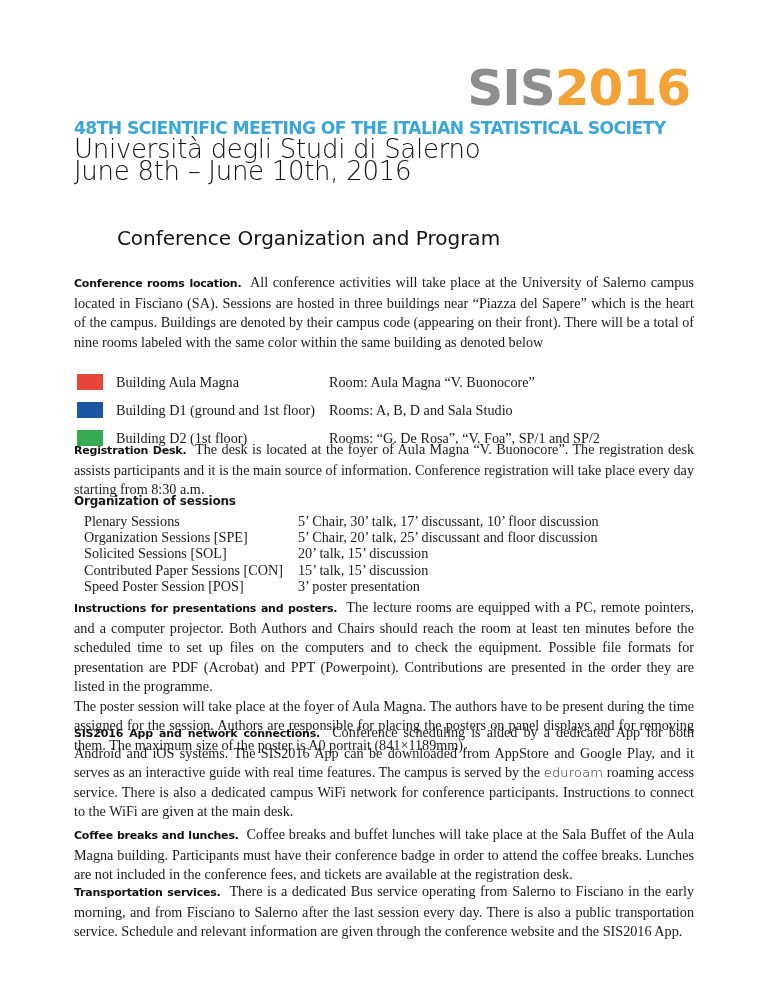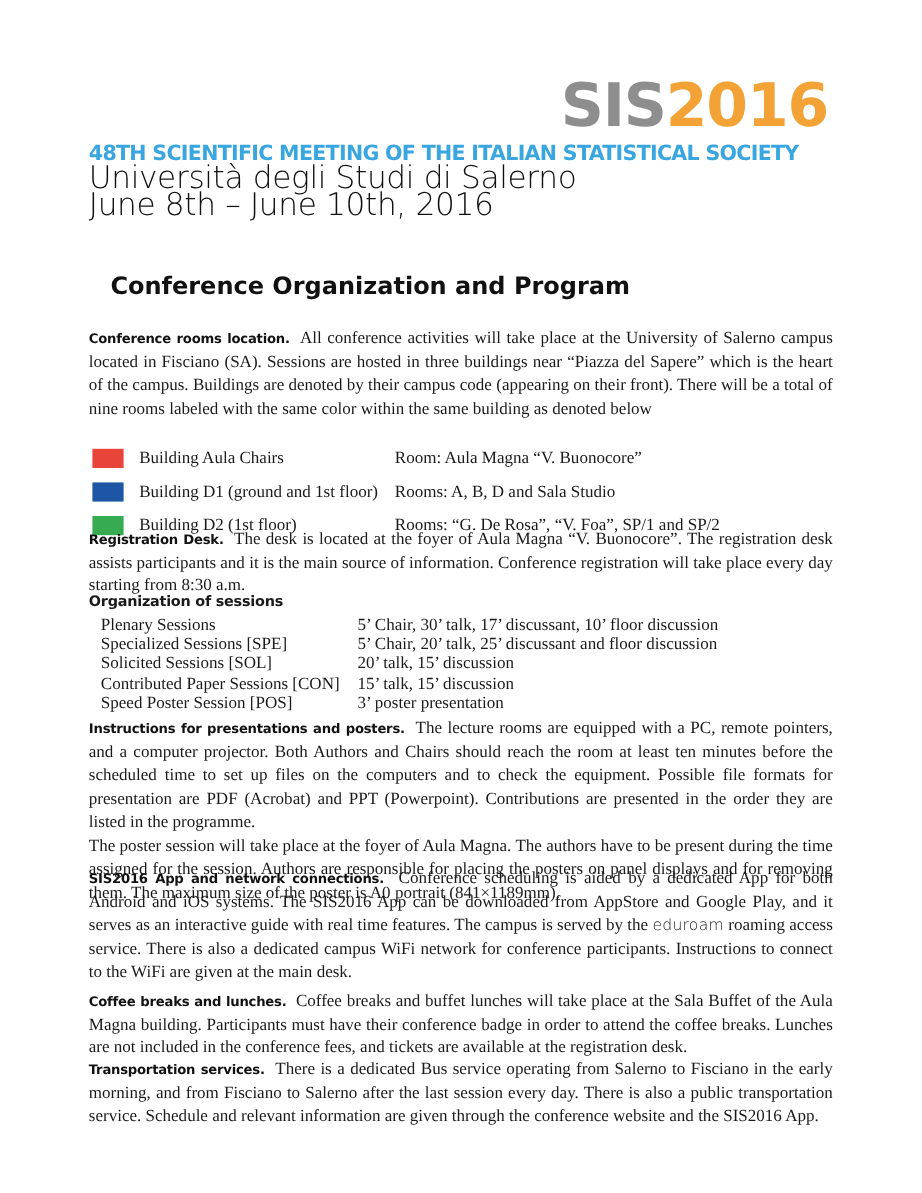--- a/index.html
+++ b/index.html
@@ -4,21 +4,21 @@
   <style>
     html, body { margin: 0; padding: 0; background: #ffffff; }
     body { width: 768px; height: 994px; position: relative; overflow: hidden; color: #1a1a1a; }
     .page { position: absolute; left: 0; top: 0; width: 768px; height: 994px; }
     .logo { position: absolute; right: 78px; top: 58px; font-family: "DejaVu Sans", sans-serif; font-weight: bold; font-size: 50px; letter-spacing: -1px; line-height: 60px; }
     .logo .sis { color: #8e8e8e; }
     .logo .yr { color: #f3a235; }
     .hdr { position: absolute; left: 74px; top: 118px; font-family: "DejaVu Sans", sans-serif; }
     .hdr .society { color: #3aa6e0; font-size: 17.5px; font-weight: bold; letter-spacing: -0.6px; line-height: 20px; transform: scaleX(0.98); transform-origin: left; }
     .hdr .univ, .hdr .dates { color: #111; font-size: 26px; line-height: 22px; letter-spacing: -0.3px; font-weight: 300; }
-    .title { position: absolute; left: 0; width: 617px; top: 226px; text-align: center; font-family: "DejaVu Sans", sans-serif; font-weight: bold; font-size: 20px; color: #111; }
+    .title { position: absolute; left: 0; width: 617px; top: 226px; text-align: center; font-family: "DejaVu Sans", sans-serif; font-weight: normal; font-size: 20px; color: #111; }
     .body { position: absolute; left: 74px; width: 620px; font-family: "Liberation Serif", serif; font-size: 14.2px; line-height: 19.5px; text-align: justify; color: #1a1a1a; }
     .lead { font-family: "DejaVu Sans", sans-serif; font-weight: bold; font-size: 11px; letter-spacing: -0.2px; color: #111; }
     .legend { position: absolute; left: 77px; top: 368px; font-family: "Liberation Serif", serif; font-size: 14.2px; }
     .legend .row { display: flex; align-items: center; height: 28px; }
     .swatch { width: 26px; height: 16px; margin-right: 13px; }
     .legend .bldg { width: 213px; }
     .sesshead { position: absolute; left: 74px; top: 494px; font-family: "DejaVu Sans", sans-serif; font-weight: bold; font-size: 12px; letter-spacing: -0.2px; }
     .sess { position: absolute; left: 84px; top: 513px; font-family: "Liberation Serif", serif; font-size: 14.2px; line-height: 16.2px; }
     .sess .row { display: flex; }
     .sess .name { width: 214px; }
@@ -42,21 +42,21 @@
   <div class="title">Conference Organization and Program</div>
 
   <div class="body" style="top:273px;">
     <span class="lead">Conference rooms location.</span>&nbsp;
     <span>All conference activities will take place at the University of Salerno campus located in Fisciano (SA). Sessions are hosted in three buildings near “Piazza del Sapere” which is the heart of the campus. Buildings are denoted by their campus code (appearing on their front). There will be a total of nine rooms labeled with the same color within the same building as denoted below</span>
   </div>
 
   <div class="legend">
     <div class="row">
       <div class="swatch" style="background:#e8443a"></div>
-      <div class="bldg">Building Aula Chairs</div>
+      <div class="bldg">Building Aula Magna</div>
       <div>Room: Aula Magna “V. Buonocore”</div>
     </div>
     <div class="row">
       <div class="swatch" style="background:#1c56a5"></div>
       <div class="bldg">Building D1 (ground and 1st floor)</div>
       <div>Rooms: A, B, D and Sala Studio</div>
     </div>
     <div class="row">
       <div class="swatch" style="background:#36ab52"></div>
       <div class="bldg">Building D2 (1st floor)</div>
@@ -70,21 +70,21 @@
   </div>
 
   <div class="sesshead">Organization of sessions</div>
 
   <div class="sess">
     <div class="row">
         <div class="name">Plenary Sessions</div>
         <div>5’ Chair, 30’ talk, 17’ discussant, 10’ floor discussion</div>
       </div>
     <div class="row">
-        <div class="name">Specialized Sessions [SPE]</div>
+        <div class="name">Organization Sessions [SPE]</div>
         <div>5’ Chair, 20’ talk, 25’ discussant and floor discussion</div>
       </div>
     <div class="row">
         <div class="name">Solicited Sessions [SOL]</div>
         <div>20’ talk, 15’ discussion</div>
       </div>
     <div class="row">
         <div class="name">Contributed Paper Sessions [CON]</div>
         <div>15’ talk, 15’ discussion</div>
       </div>

